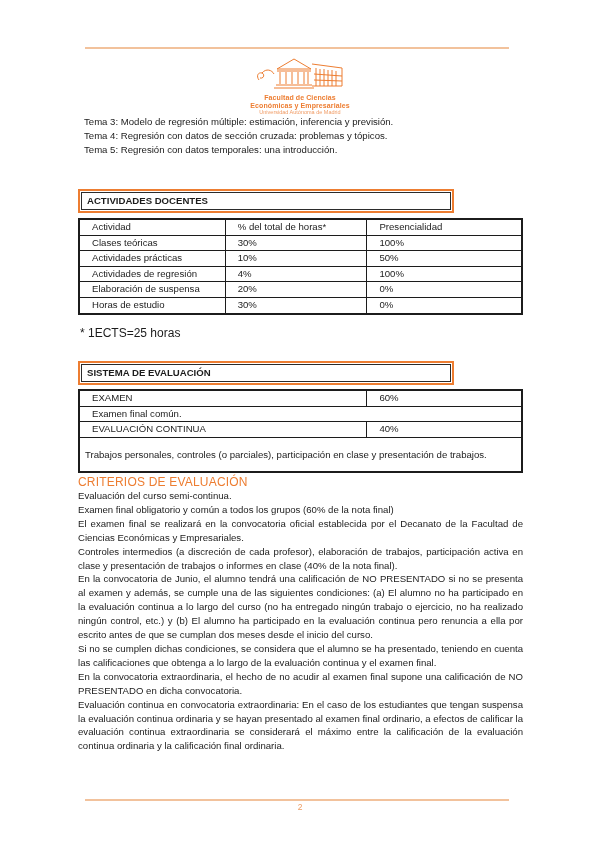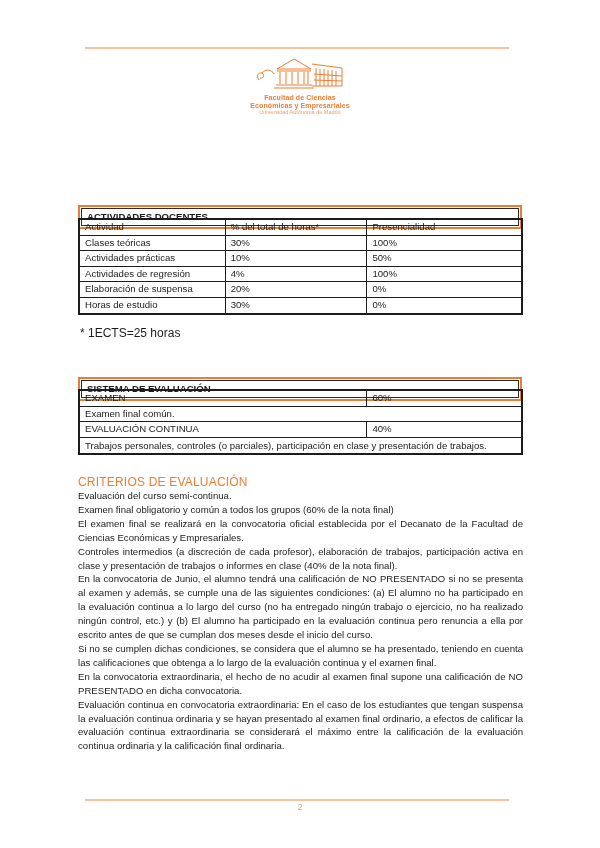--- a/index.html
+++ b/index.html
@@ -16,36 +16,36 @@
   .top-rule{top:47px;}
   .bottom-rule{top:799px;}
 
   .logo{position:absolute;top:56px;left:0;width:100%;text-align:center;color:#ed7d31;line-height:1.1;}
   .logo svg{display:block;margin:0 auto;}
   .logo-l1,.logo-l2{font-size:7px;font-weight:700;letter-spacing:.1px;}
   .logo-l3{font-size:5.5px;color:#f09c66;}
 
   .temas{position:absolute;top:115px;left:84px;font-size:9.6px;line-height:13.8px;}
 
-  .section-box{position:absolute;left:78px;width:444px;border:2px solid #ed7d31;padding:1px;background:#fff;box-sizing:border-box;margin-top:16px;}
+  .section-box{position:absolute;left:78px;width:376px;border:2px solid #ed7d31;padding:1px;background:#fff;box-sizing:border-box;}
   .section-box .inner{border:1px solid #2b2b2b;padding:2px 5px 3px;font-size:9.6px;font-weight:700;}
   .sec1{top:189px;}
   .sec2{top:361px;}
 
   table{border-collapse:collapse;table-layout:fixed;}
   .tbl{position:absolute;left:78px;width:445px;font-size:9.6px;}
   .t1{top:218px;}
   .t2{top:389px;}
-  .tbl td,.tbl th{border:1px solid #1c1c1c;padding:1px 5px;line-height:12.6px;font-weight:400;overflow:hidden;white-space:nowrap;}
+  .tbl td,.tbl th{border:1px solid #1c1c1c;padding:1px 12px;line-height:12.6px;font-weight:400;overflow:hidden;white-space:nowrap;}
   .t1{border:2px solid #1c1c1c;}
   .t2{border:2px solid #1c1c1c;}
   .cell-left{text-align:left;}
   .cell-center{text-align:left;}
   .t2 .desc{white-space:normal;}
-  .t2 .just{text-align:justify;line-height:13px;padding:1px 5px;margin-left:20px;}
+  .t2 .just{text-align:justify;line-height:13px;padding:10px 5px;margin-left:20px;}
 
   .footnote{position:absolute;top:326px;left:80px;font-size:12px;font-weight:400;}
 
   .criterios-heading{position:absolute;top:475px;left:78px;font-size:12px;color:#ed7d31;letter-spacing:.2px;}
   .paras{position:absolute;top:489px;left:78px;width:445px;font-size:9.6px;line-height:13.9px;}
   .para{text-align:justify;margin:0;}
 
   .page-num{position:absolute;top:802px;left:0;width:100%;text-align:center;font-size:8.5px;color:#ed9c63;}
 </style>
 </head>
@@ -78,20 +78,25 @@
         <line x1="86" y1="15" x2="86" y2="30"></line>
         <line x1="64" y1="18" x2="92" y2="20"></line>
         <line x1="64" y1="24" x2="92" y2="25"></line>
       </g>
     </svg>
     <div class="logo-l1">Facultad de Ciencias</div>
     <div class="logo-l2">Económicas y Empresariales</div>
     <div class="logo-l3">Universidad Autónoma de Madrid</div>
   </div>
 
+  <div class="temas">
+    <div>Tema 3: Modelo de regresión múltiple: estimación, inferencia y previsión.</div>
+    <div>Tema 4: Regresión con datos de sección cruzada: problemas y tópicos.</div>
+    <div>Tema 5: Regresión con datos temporales: una introducción.</div>
+  </div>
 
   <div class="section-box sec1">
     <div class="inner">ACTIVIDADES DOCENTES</div>
   </div>
 
   <table class="tbl t1">
     <colgroup>
         <col style="width:33%">
         <col style="width:32%">
         <col style="width:35%">

